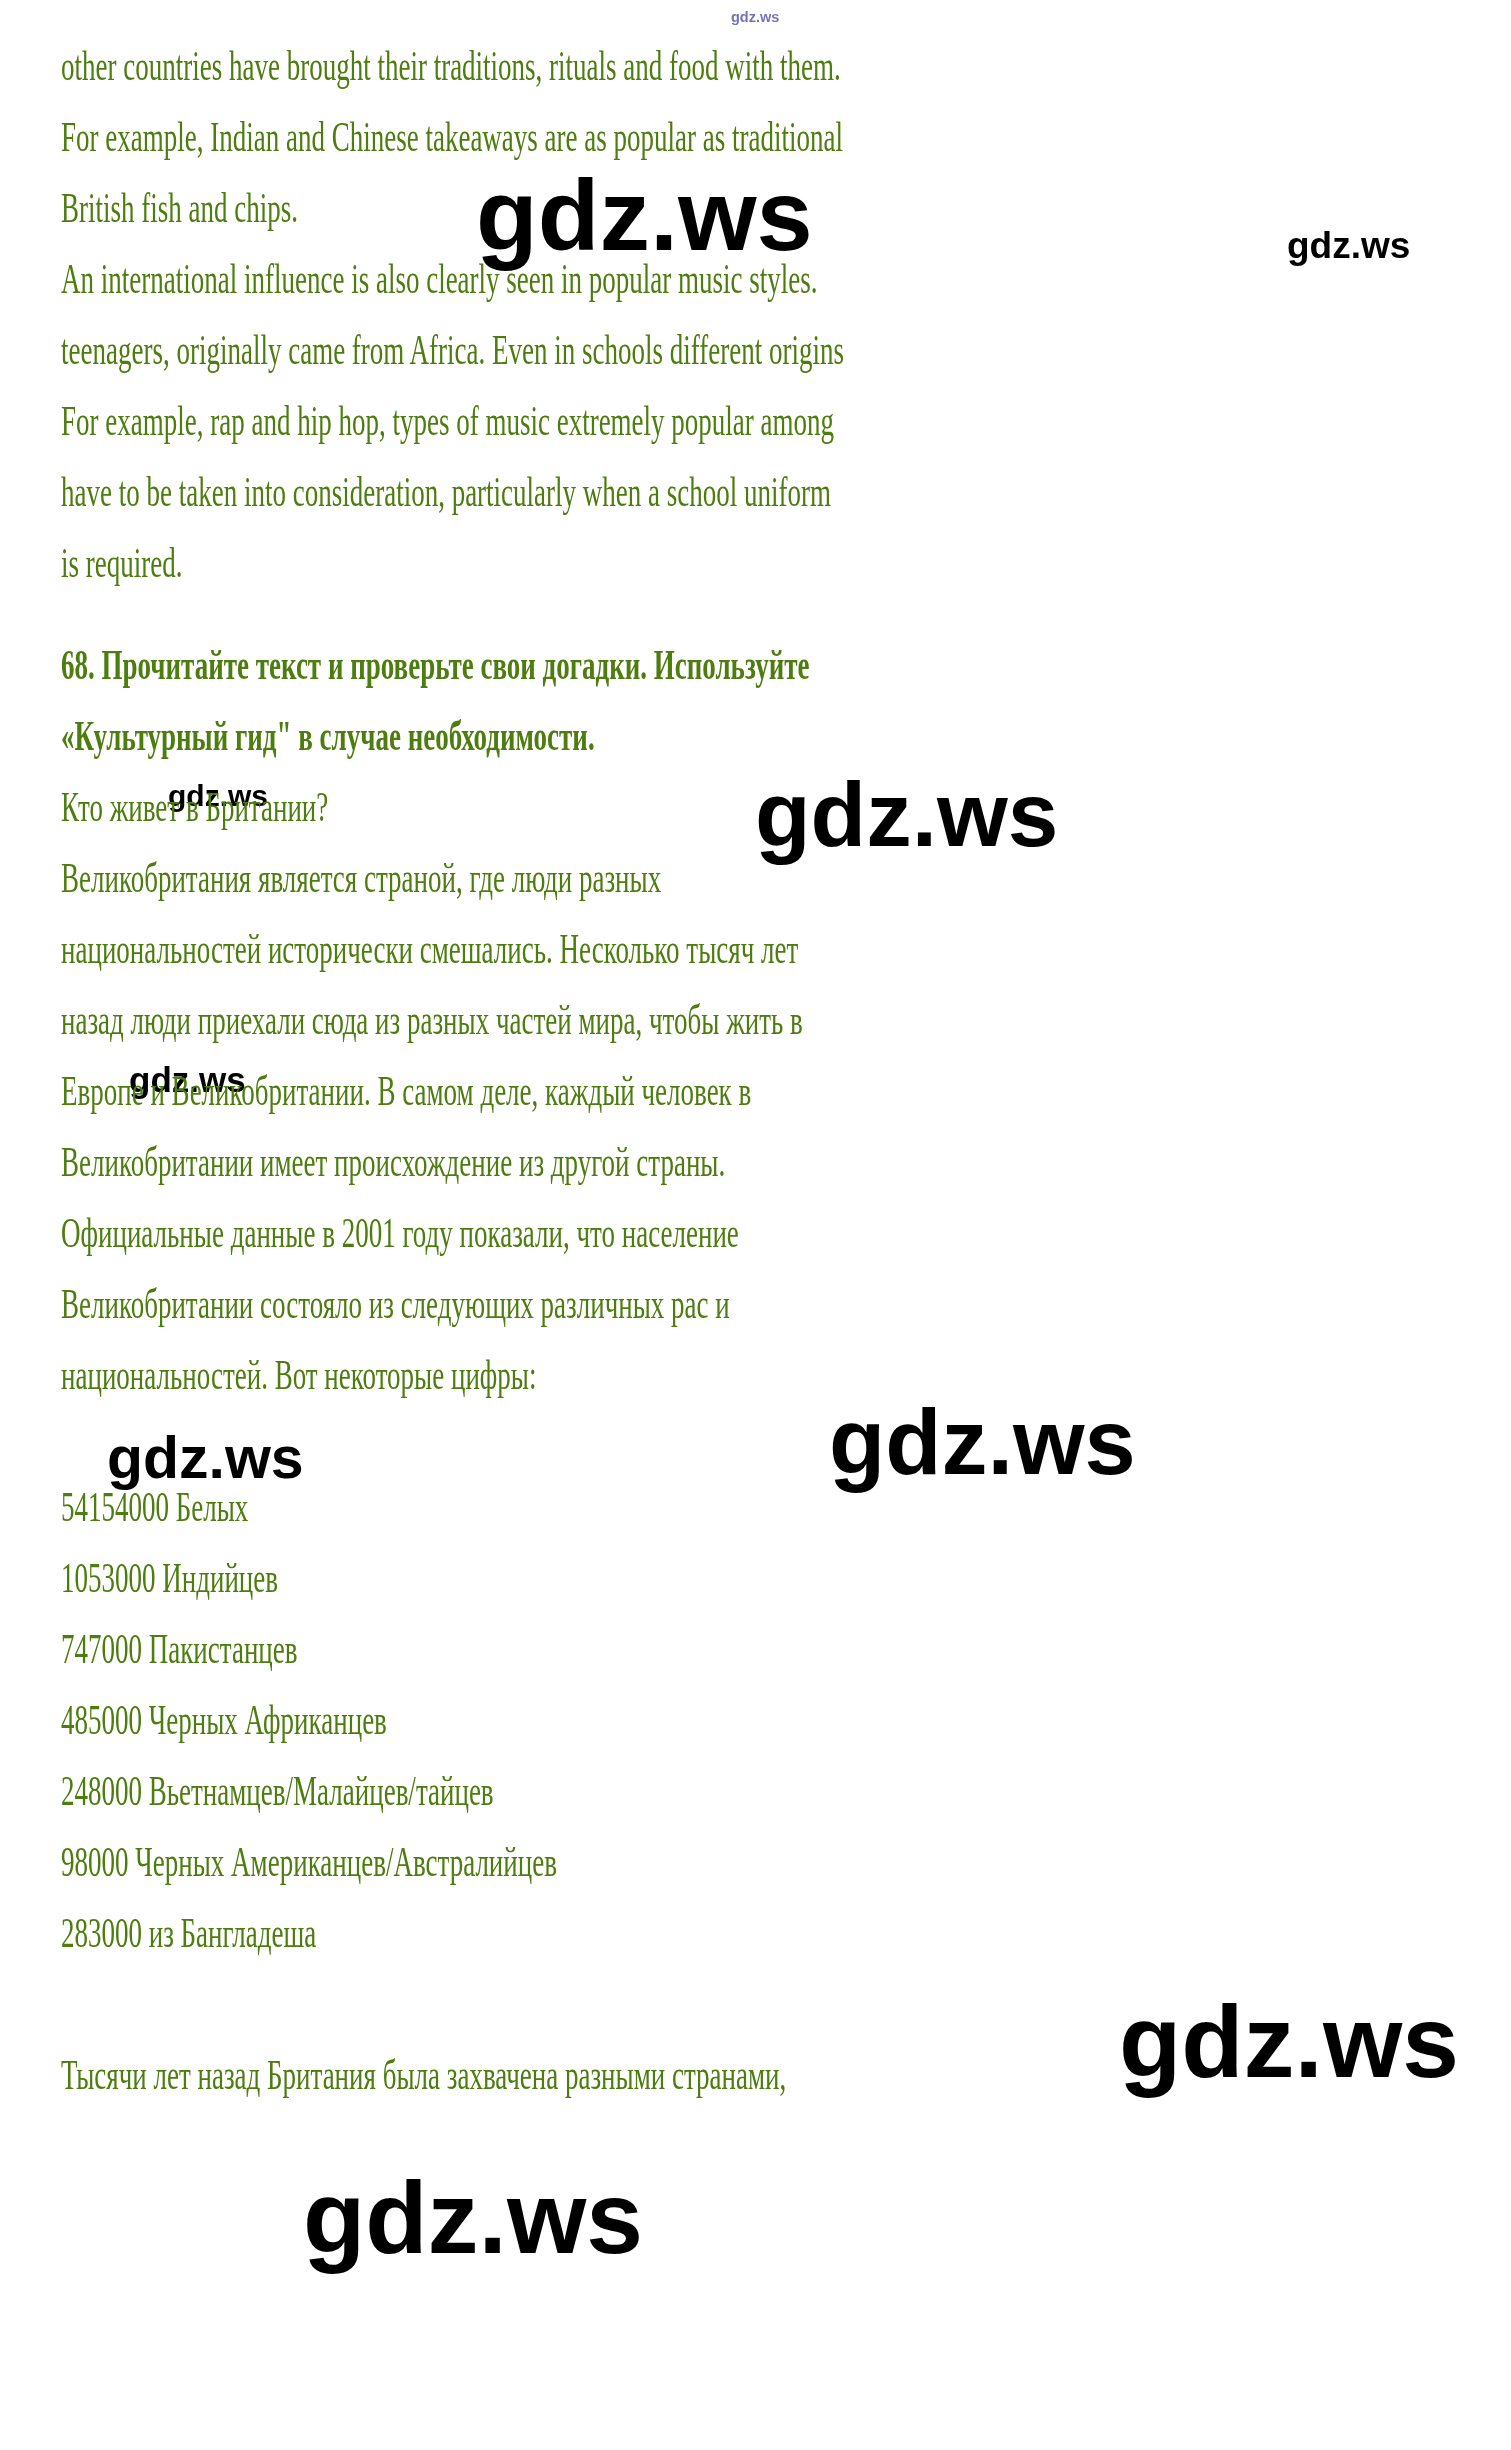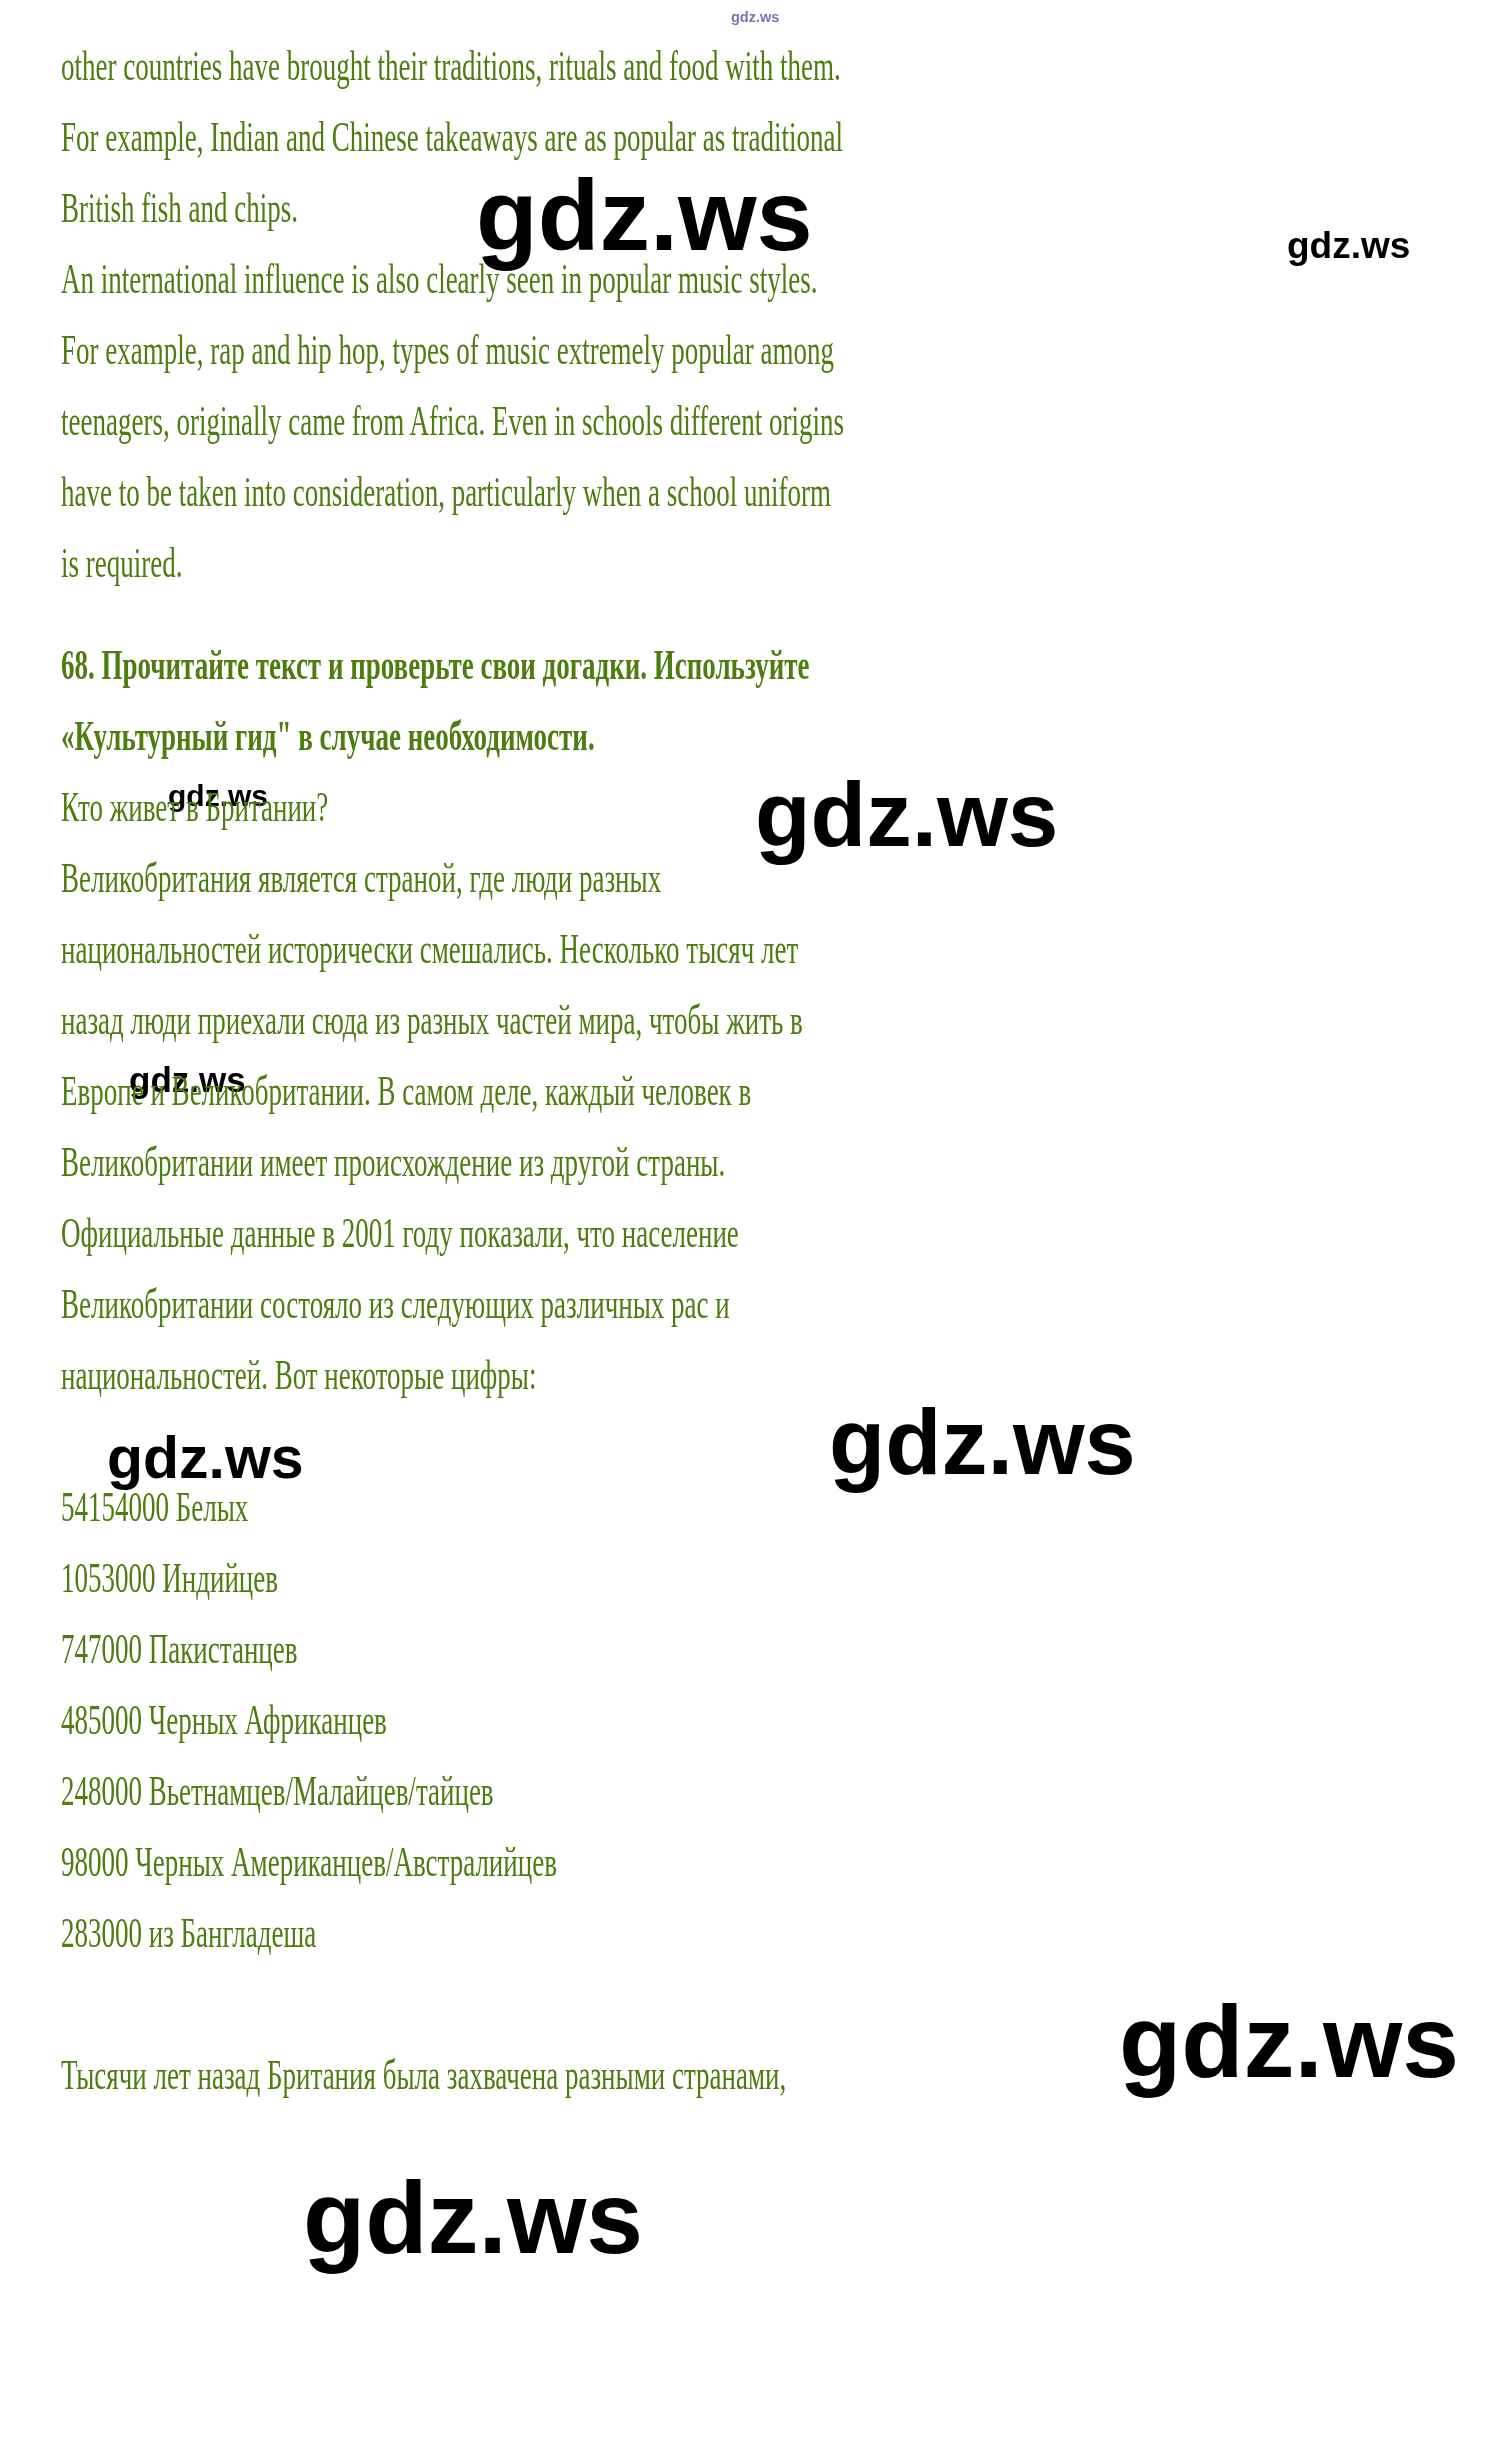--- a/index.html
+++ b/index.html
@@ -79,24 +79,24 @@
   <div class="tl">
       <span>For example, Indian and Chinese takeaways are as popular as traditional</span>
     </div>
   <div class="tl">
       <span>British fish and chips.</span>
     </div>
   <div class="tl">
       <span>An international influence is also clearly seen in popular music styles.</span>
     </div>
   <div class="tl">
-      <span>For example, rap and hip hop, types of music extremely popular among</span>
+      <span>teenagers, originally came from Africa. Even in schools different origins</span>
     </div>
   <div class="tl">
-      <span>teenagers, originally came from Africa. Even in schools different origins</span>
+      <span>For example, rap and hip hop, types of music extremely popular among</span>
     </div>
   <div class="tl">
       <span>have to be taken into consideration, particularly when a school uniform</span>
     </div>
   <div class="tl">
       <span>is required.</span>
     </div>
 
   <div class="sp-a"></div>
 

